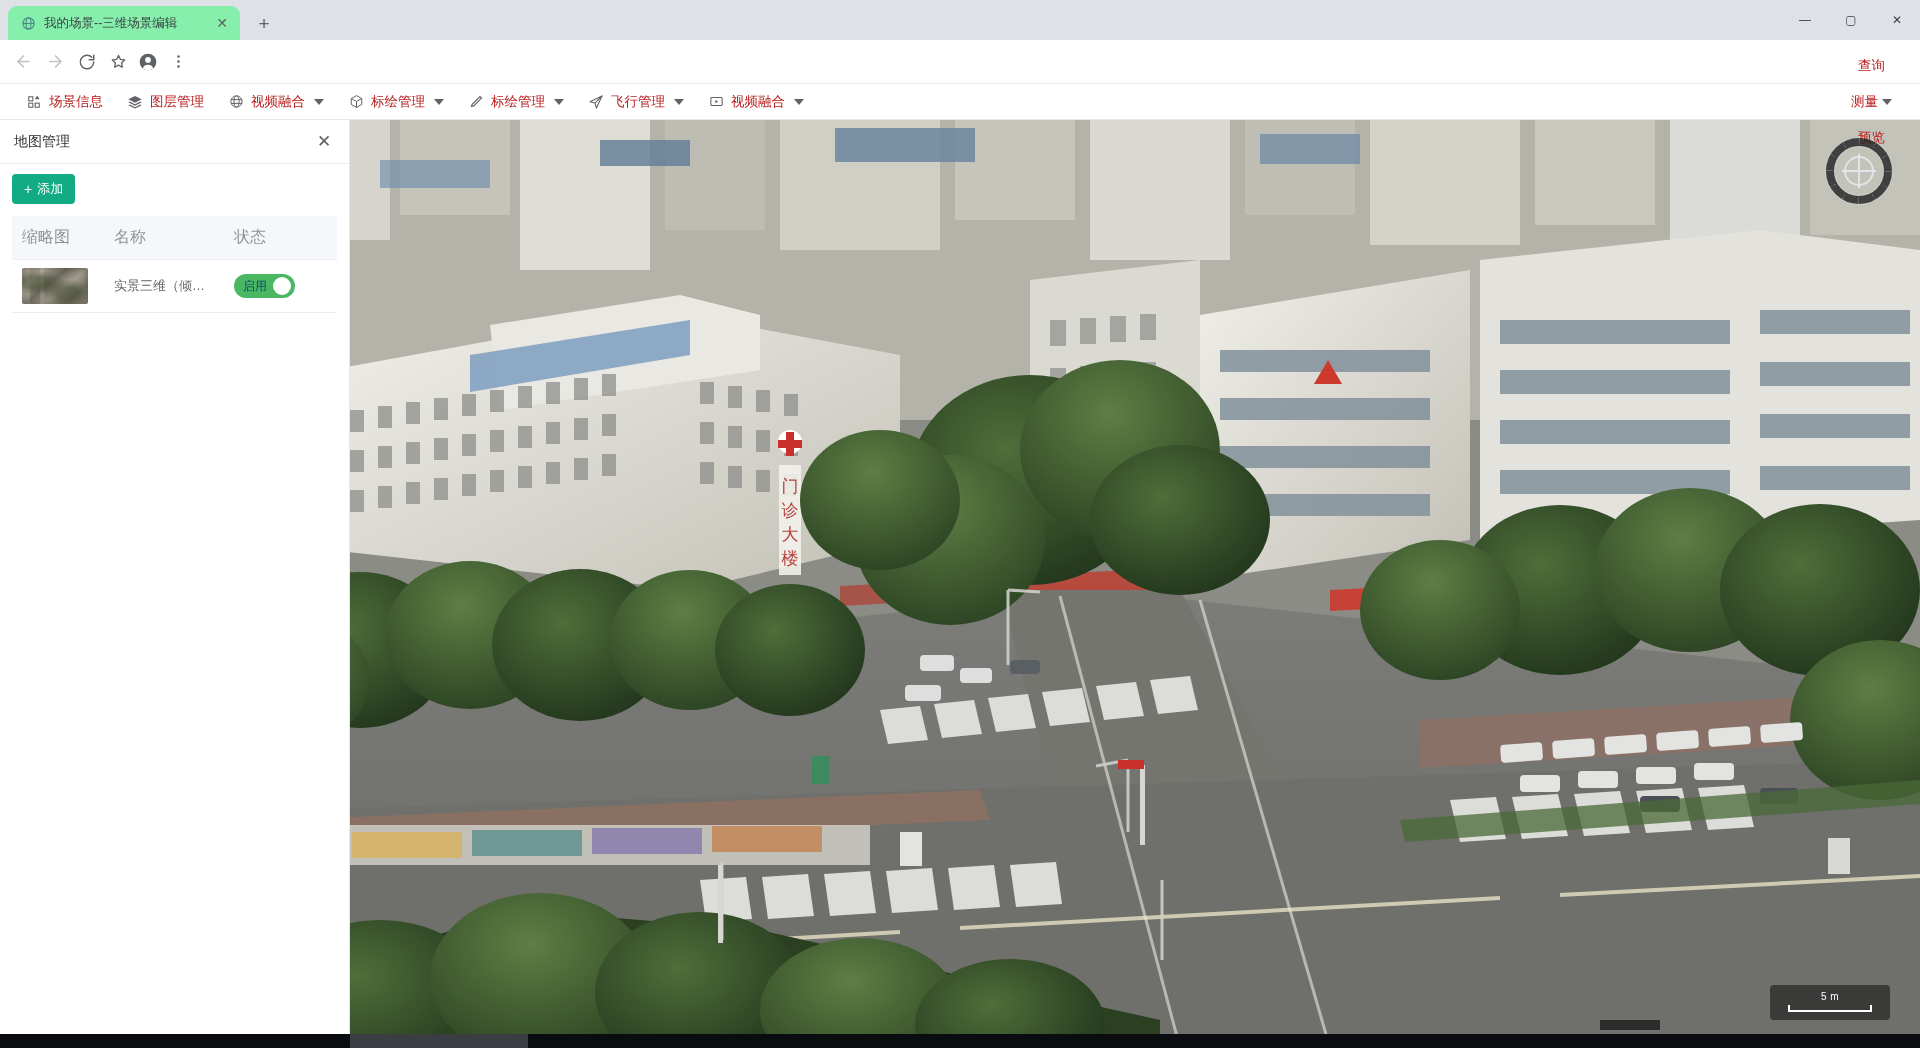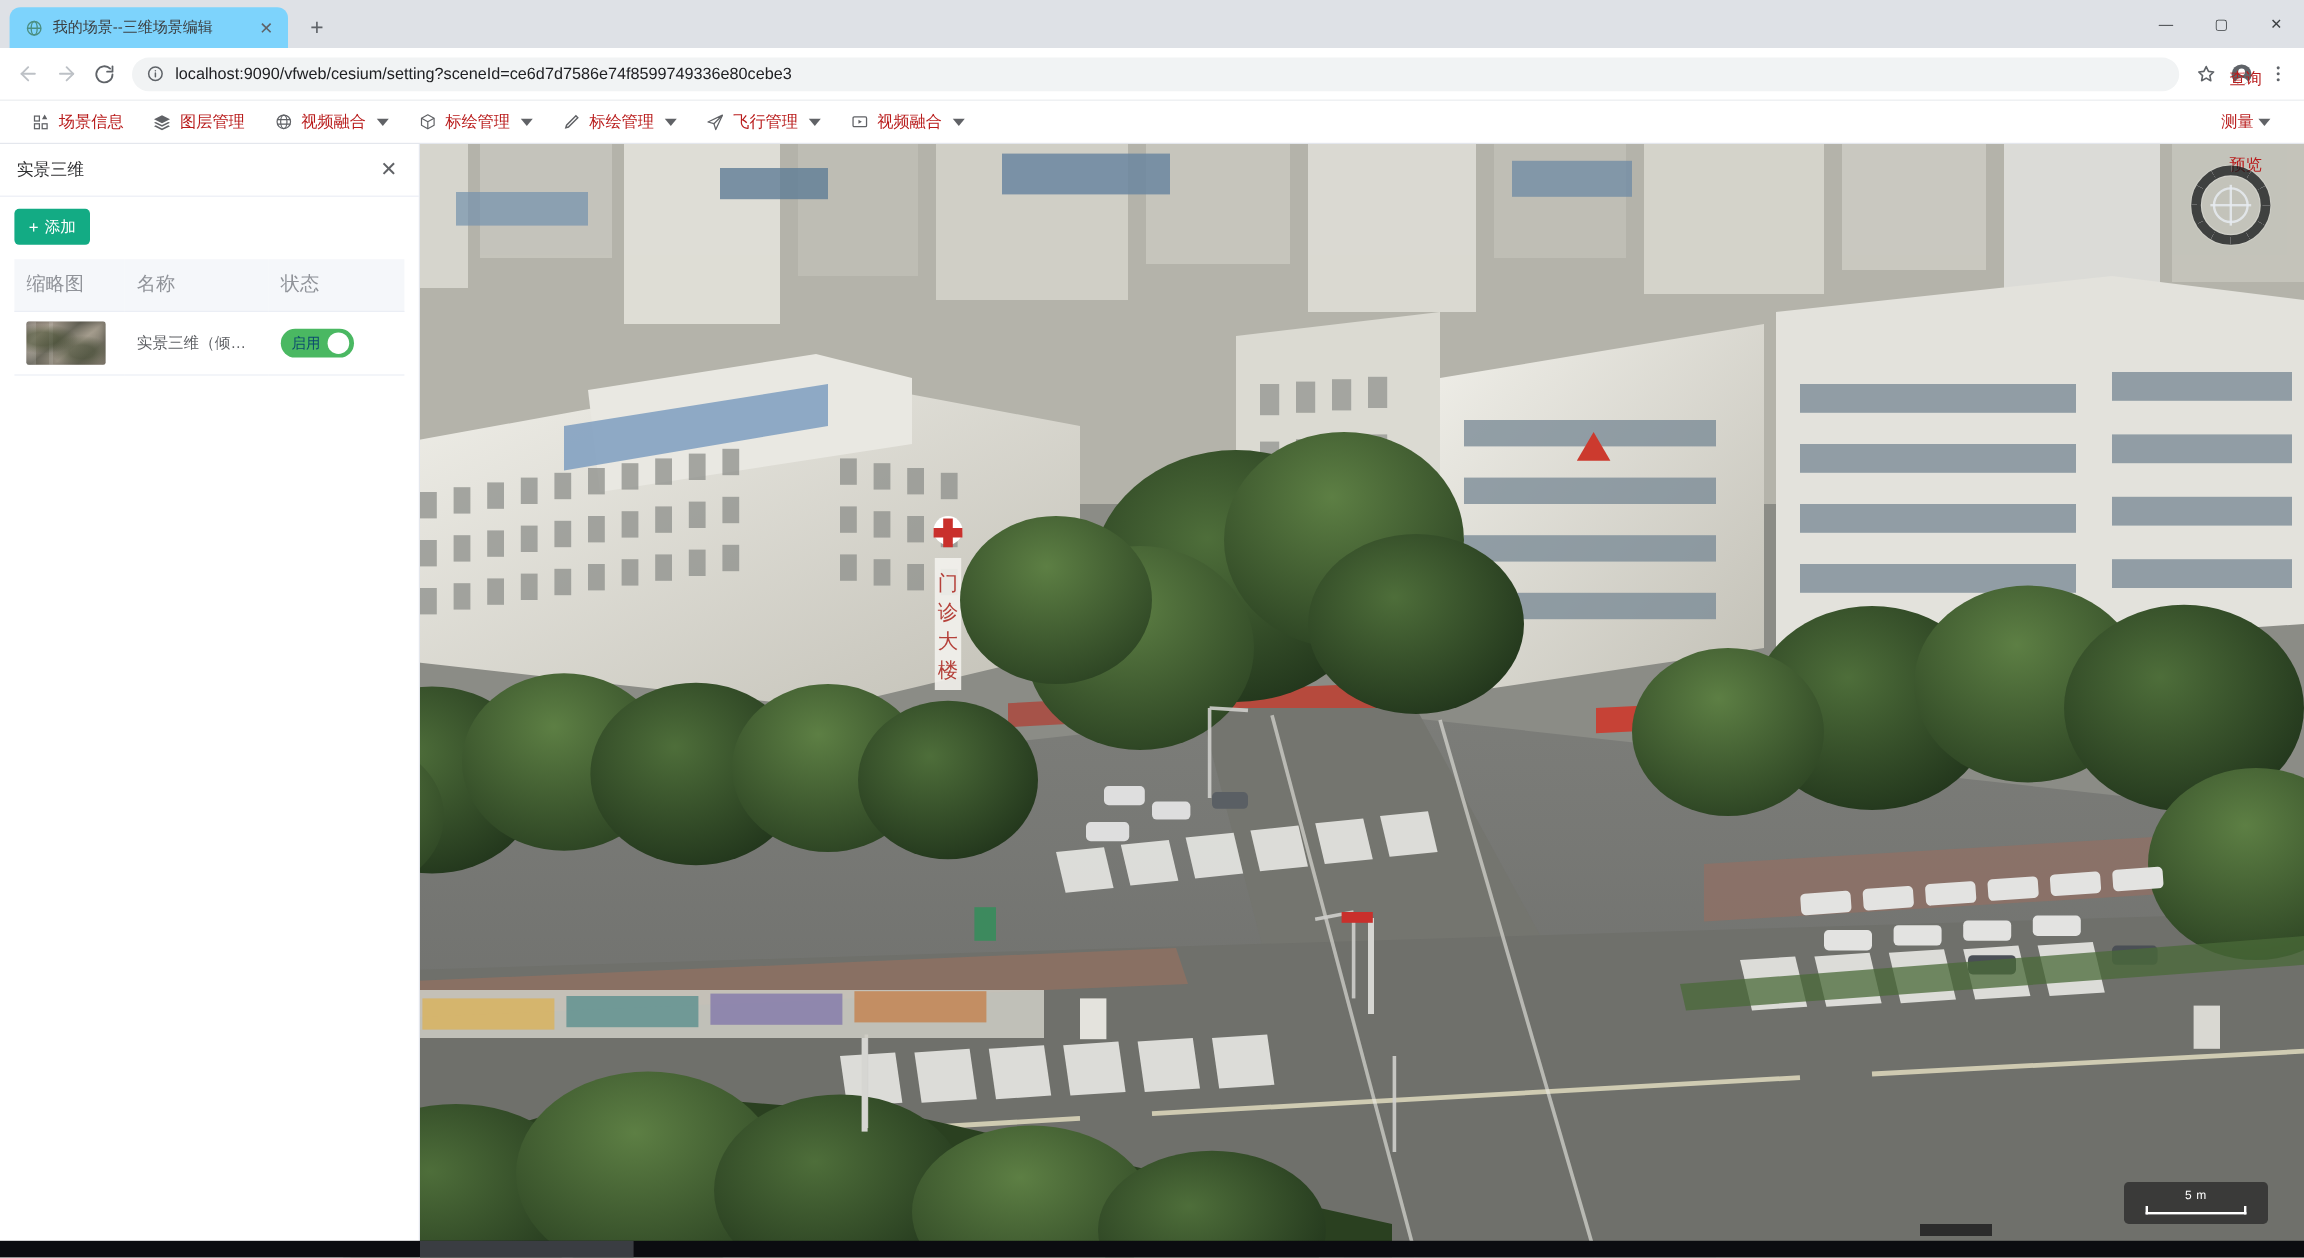--- a/index.html
+++ b/index.html
@@ -12,21 +12,21 @@
 
   
   #browser { width: 1920px; height: 1048px; position: relative; background:#fff; }
 
   .tabstrip {
     height: 40px; background: #dee1e6;
     display: flex; align-items: flex-end; padding-left: 8px;
     position: relative;
   }
   .tab {
-    height: 34px; width: 232px; background: #7dd3fc;
+    height: 34px; width: 232px; background: #86efac;
     border-radius: 9px 9px 0 0;
     display: flex; align-items: center; gap: 8px;
     padding: 0 8px 0 12px; position: relative;
   }
   .tab-favicon { width: 16px; height: 16px; flex: none; display:flex; align-items:center; justify-content:center;}
   .tab-title {
     font-size: 12.5px; color: #3c4043;
     white-space: nowrap; overflow: hidden; text-overflow: ellipsis;
     flex: 1;
   }
@@ -276,30 +276,20 @@
           <path d="M12 5l7 7-7 7"></path>
         </svg>
     </div>
     <div class="navbtn">
       <svg width="18" height="18" viewBox="0 0 24 24" fill="none" stroke="currentColor" stroke-width="2" stroke-linecap="round" stroke-linejoin="round">
           <path d="M21 12a9 9 0 1 1-2.6-6.4"></path>
           <path d="M21 3v6h-6"></path>
         </svg>
     </div>
 
-    <div class="omnibox">
-      <span class="info-icon">
-        <svg width="15" height="15" viewBox="0 0 24 24" fill="none" stroke="currentColor" stroke-width="2">
-            <circle cx="12" cy="12" r="9"></circle>
-            <path d="M12 11v5" stroke-linecap="round"></path>
-            <circle cx="12" cy="7.8" r="1" fill="currentColor" stroke="none"></circle>
-          </svg>
-      </span>
-      <span class="url">localhost:9090/vfweb/cesium/setting?sceneId=ce6d7d7586e74f8599749336e80cebe3</span>
-    </div>
 
     <div class="tb-icon">
       <svg width="17" height="17" viewBox="0 0 24 24" fill="none" stroke="currentColor" stroke-width="1.9" stroke-linejoin="round">
           <path d="M12 3.5l2.7 5.6 6 .8-4.4 4.2 1.1 6-5.4-3-5.4 3 1.1-6L3.3 9.9l6-.8z"></path>
         </svg>
     </div>
     <div class="tb-icon">
       <svg width="20" height="20" viewBox="0 0 24 24">
           <circle cx="12" cy="12" r="10" fill="#5f6368"></circle>
           <circle cx="12" cy="9.5" r="3.4" fill="#fff"></circle>
@@ -709,21 +699,21 @@
     </div>
 
     <div class="scalebar">
       <span class="label">5 m</span>
       <span class="bar"></span>
     </div>
   </div>
 
   <div class="panel">
     <div class="panel-head">
-      <span class="panel-title">实景三维</span>
+      <span class="panel-title">地图管理</span>
       <span class="panel-close">✕</span>
     </div>
     <div class="panel-body">
       <button class="add-btn">
         <span class="plus">+</span>
         <span>添加</span>
       </button>
 
       <table class="tbl">
         <thead>

